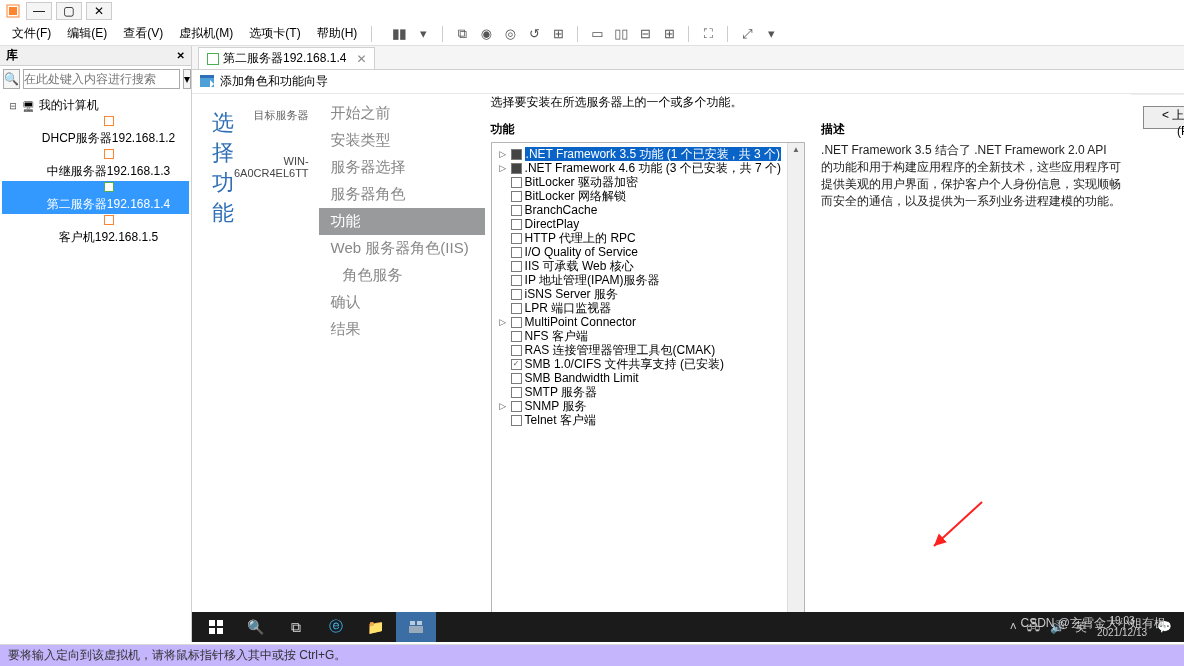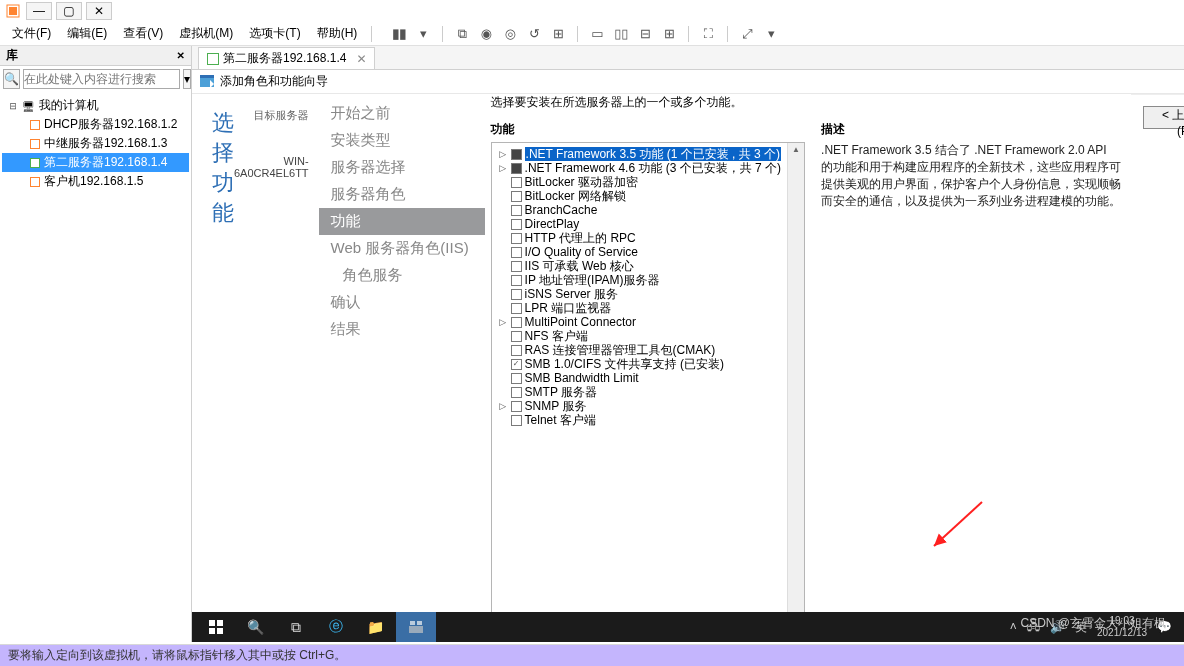--- a/index.html
+++ b/index.html
@@ -17,21 +17,21 @@
 .vsep { width: 1px; height: 16px; background: #ccc; margin: 0 4px; }
 .main { display: flex; height: 596px; }
 .sidebar { width: 192px; border-right: 1px solid #d0d0d0; background: #fff; display: flex; flex-direction: column; }
 .sidebar-header { height: 20px; display: flex; align-items: center; padding: 0 6px; font-weight: bold; background: #f0f0f0; border-bottom: 1px solid #d0d0d0; }
 .sidebar-header .chev { margin-left: auto; font-size: 10px; }
 .sidebar-search { padding: 3px; display: flex; gap: 3px; }
 .sidebar-search input { flex: 1; border: 1px solid #aaa; padding: 2px 0; font-size: 12px; }
 .sidebar-search .sbtn { width: 18px; border: 1px solid #aaa; background: #f5f5f5; display: flex; align-items: center; justify-content: center; }
 .sidebar-tree { padding: 4px 2px; }
 .tree-node { display: flex; align-items: center; padding: 1px 2px 1px 6px; gap: 4px; }
-.tree-node.child { padding-left: 28px; }
+.tree-node.child { padding-left: 28px; flex-direction: column; }
 .tree-node.selected { background: #3399ff; color: #fff; }
 .tree-node .toggle { width: 10px; font-size: 9px; text-align: center; color: #555; }
 .pcicon::before { content: "🖥"; font-size: 10px; }
 .vmicon { width: 10px; height: 10px; display: inline-block; border: 1px solid #ff8430; background: #fff; position: relative; }
 .vmicon.green { border-color: #4caf50; }
 .content { flex: 1; background: #fff; display: flex; flex-direction: column; }
 .tabs { height: 24px; display: flex; align-items: flex-end; padding: 0 6px; background: #f5f5f5; border-bottom: 1px solid #d0d0d0; }
 .tab { border: 1px solid #d0d0d0; border-bottom: none; padding: 2px 8px; background: #fff; display: flex; align-items: center; gap: 4px; }
 .tab .ticon2 { width: 12px; height: 12px; display: inline-block; border: 1px solid #4caf50; }
 .tab .close { color: #888; margin-left: 6px; cursor: pointer; }

